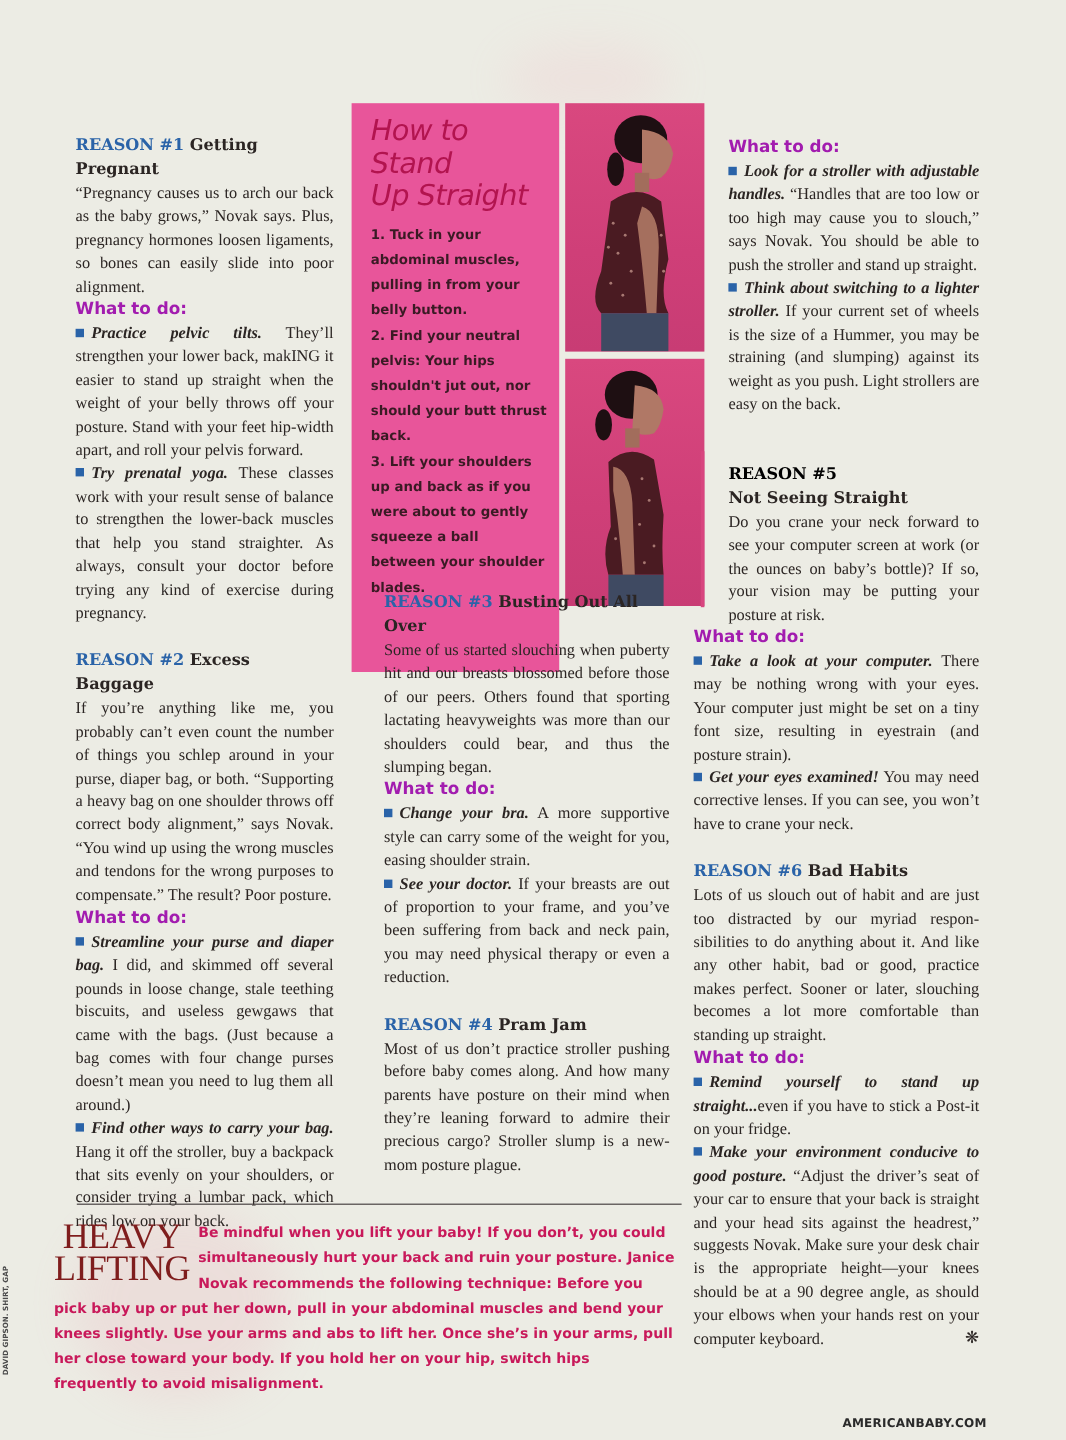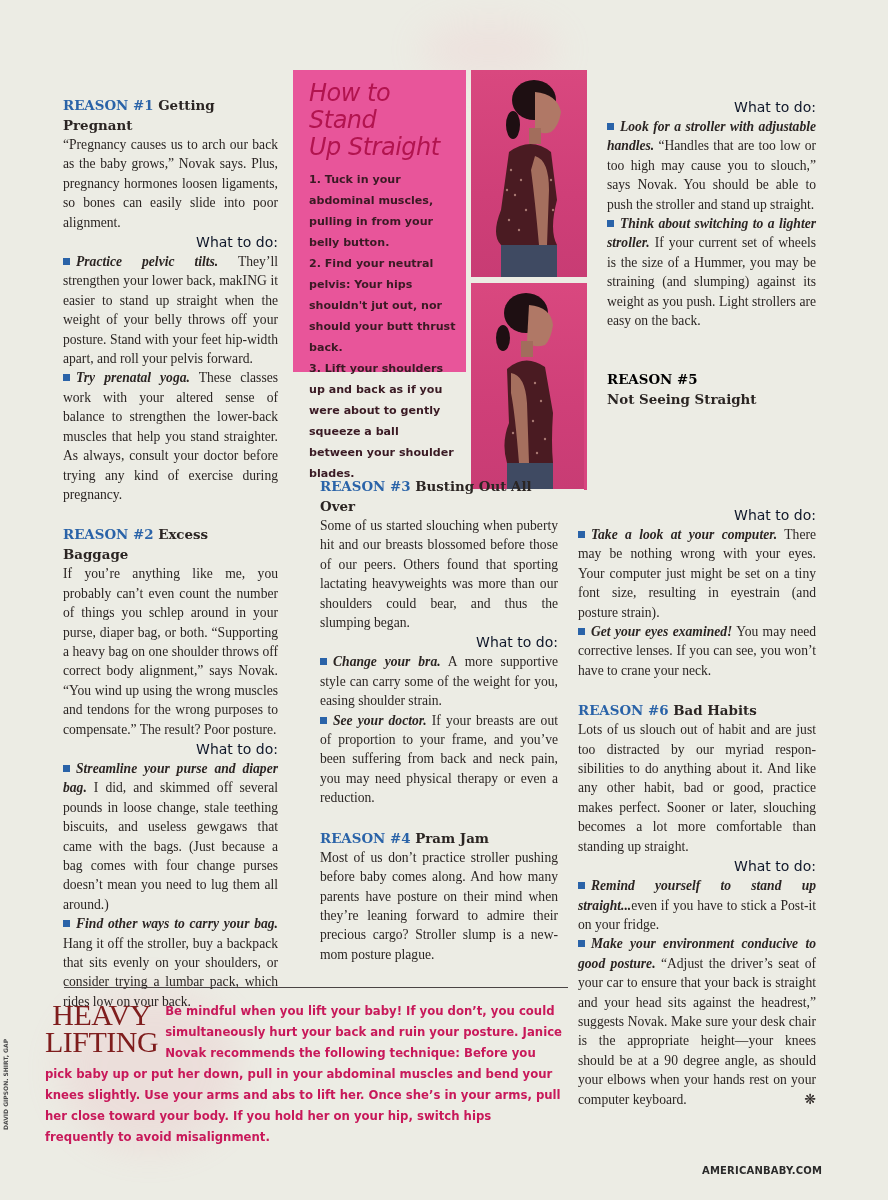--- a/index.html
+++ b/index.html
@@ -4,21 +4,21 @@
 <style>
   * { box-sizing: border-box; margin: 0; padding: 0; }
   html, body { width: 888px; height: 1200px; }
   body {
     background: #ecece4;
     font-family: "Liberation Serif", "DejaVu Serif", serif;
     color: #2b2523;
     position: relative;
     overflow: hidden;
   }
-  .page { position: absolute; inset: 0; }
+  .page { position: absolute; inset: 0; margin-top: 16px; }
 
   .col {
     position: absolute;
     font-size: 13.6px;
     line-height: 19.4px;
     text-align: justify;
     hyphens: manual;
   }
   .col-a { left: 63px; top: 95px; width: 215px; }
   .col-b { left: 320px; top: 476px; width: 238px; }
@@ -34,42 +34,42 @@
     line-height: 20px;
     text-align: left;
   }
   .reason-num { color: #2a63a8; }
   .reason-title { color: #2b2523; }
   .reason-num-block { color: #000000; display: block; }
   .reason-title-block { display: block; }
   .what {
     font-family: "DejaVu Sans", "Liberation Sans", sans-serif;
     font-size: 14px;
-    font-weight: normal;
+    font-weight: bold;
     line-height: 20px;
-    color: #0f172a;
-    text-align: right;
+    color: #a21caf;
+    text-align: left;
   }
   .tip { }
   .bullet {
     display: inline-block;
     width: 7px; height: 7px;
     background: #2a63a8;
     margin-right: 6px;
     vertical-align: 1px;
   }
   .tip-lead { font-style: italic; font-weight: bold; }
   .gap { height: 20px; }
   .end-mark { float: right; color: #2b2523; font-size: 14px; }
 
   
   .sidebar {
     position: absolute;
     left: 293px; top: 70px;
-    width: 173px; height: 302px;
+    width: 173px; height: 474px;
     background: #e8559a;
     padding: 10px 10px 0 16px;
   }
   .sidebar-title {
     font-family: "DejaVu Sans", "Liberation Sans", sans-serif;
     font-style: italic;
     font-size: 24px;
     line-height: 27px;
     color: #b2144f;
     letter-spacing: -0.5px;
@@ -163,21 +163,21 @@
 
   <div class="col col-a">
     <div class="reason">
       <div class="reason-head">
         <span class="reason-num">REASON #1</span>
         <span class="reason-title">Getting Pregnant</span>
       </div>
       <p>“Pregnancy causes us to arch our back as the baby grows,” Novak says. Plus, pregnancy hormones loosen ligaments, so bones can easily slide into poor alignment.</p>
       <div class="what">What to do:</div>
       <p class="tip"><span class="bullet"></span><span class="tip-lead">Practice pelvic tilts.</span><span> They’ll strengthen your lower back, mak­ING it easier to stand up straight when the weight of your belly throws off your posture. Stand with your feet hip-width apart, and roll your pelvis forward.</span></p>
-      <p class="tip"><span class="bullet"></span><span class="tip-lead">Try prenatal yoga.</span><span> These classes work with your altered sense of balance to strengthen the lower-back muscles that help you stand straighter. As always, consult your doctor before trying any kind of exercise during pregnancy.</span></p>
+      <p class="tip"><span class="bullet"></span><span class="tip-lead">Try prenatal yoga.</span><span> These classes work with your result sense of balance to strengthen the lower-back muscles that help you stand straighter. As always, consult your doctor before trying any kind of exercise during pregnancy.</span></p>
     </div>
     <div class="gap"></div>
     <div class="reason">
       <div class="reason-head">
         <span class="reason-num">REASON #2</span>
         <span class="reason-title">Excess Baggage</span>
       </div>
       <p>If you’re anything like me, you probably can’t even count the number of things you schlep around in your purse, diaper bag, or both. “Supporting a heavy bag on one shoulder throws off correct body alignment,” says Novak. “You wind up using the wrong muscles and ten­dons for the wrong purposes to com­pensate.” The result? Poor posture.</p>
       <div class="what">What to do:</div>
       <p class="tip"><span class="bullet"></span><span class="tip-lead">Streamline your purse and diaper bag.</span><span> I did, and skimmed off several pounds in loose change, stale teething biscuits, and useless gewgaws that came with the bags. (Just because a bag comes with four change purses doesn’t mean you need to lug them all around.)</span></p>
@@ -263,20 +263,21 @@
     <div class="what">What to do:</div>
     <p class="tip"><span class="bullet"></span><span class="tip-lead">Look for a stroller with adjustable handles.</span><span> “Handles that are too low or too high may cause you to slouch,” says Novak. You should be able to push the stroller and stand up straight.</span></p>
     <p class="tip"><span class="bullet"></span><span class="tip-lead">Think about switching to a lighter stroller.</span><span> If your current set of wheels is the size of a Hummer, you may be straining (and slump­ing) against its weight as you push. Light strollers are easy on the back.</span></p>
   </div>
 
   <div class="col col-c-mid">
     <div class="reason-head">
       <span class="reason-num-block">REASON #5</span>
       <span class="reason-title-block">Not Seeing Straight</span>
     </div>
+    <p>Do you crane your neck forward to see your computer screen at work (or the ounces on baby’s bottle)? If so, your vision may be putting your posture at risk.</p>
   </div>
 
   <div class="col col-c-bot">
     <div class="what">What to do:</div>
     <p class="tip"><span class="bullet"></span><span class="tip-lead">Take a look at your computer.</span><span> There may be nothing wrong with your eyes. Your computer just might be set on a tiny font size, resulting in eyestrain (and posture strain).</span></p>
     <p class="tip"><span class="bullet"></span><span class="tip-lead">Get your eyes examined!</span><span> You may need corrective lenses. If you can see, you won’t have to crane your neck.</span></p>
     <div class="gap"></div>
     <div class="reason">
       <div class="reason-head">
         <span class="reason-num">REASON #6</span>

